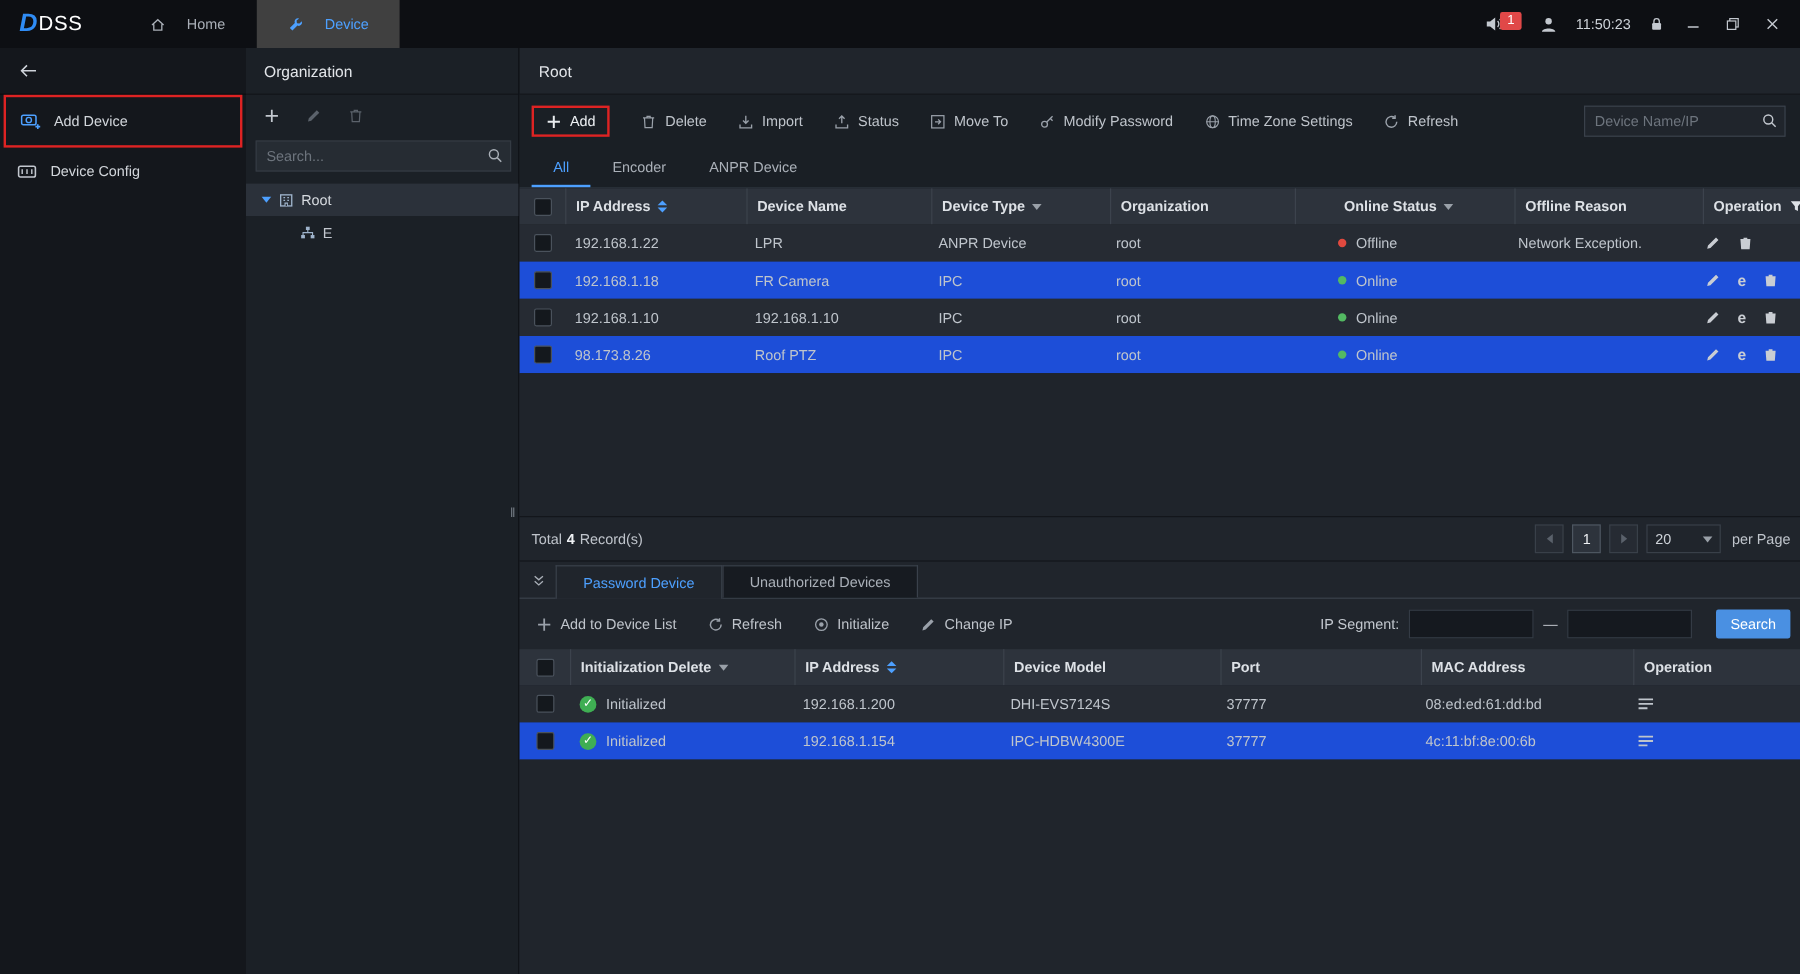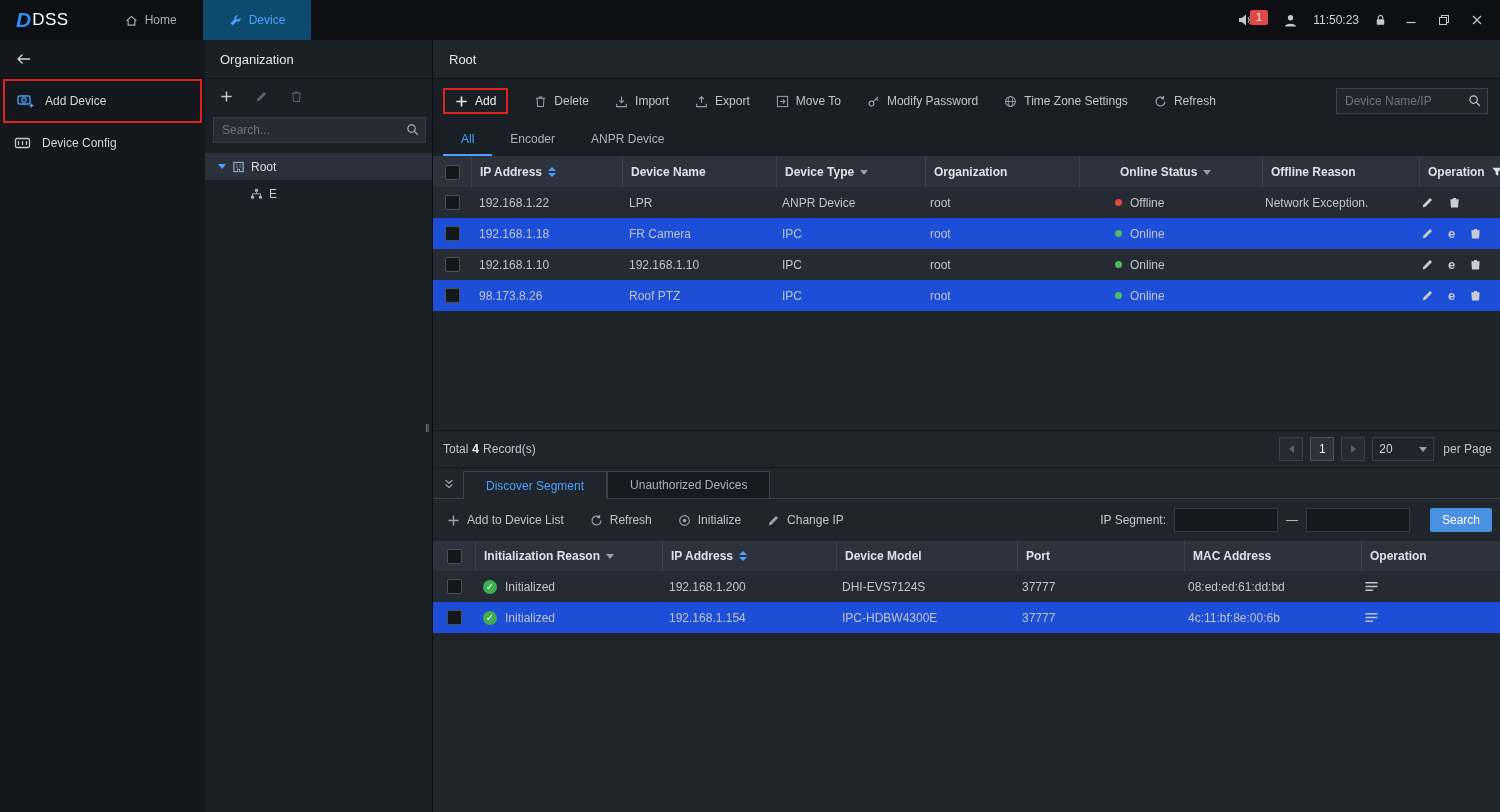--- a/index.html
+++ b/index.html
@@ -4,22 +4,22 @@
 <style>
   html,body{margin:0;padding:0;}
   body{width:1500px;height:812px;overflow:hidden;background:#20252c;font-family:"Liberation Sans",sans-serif;font-size:12px;color:#c3c8cf;}
   .app{width:1500px;height:812px;display:flex;flex-direction:column;}
 
   
   .topbar{flex:0 0 40px;background:#0d0f13;display:flex;align-items:stretch;}
   .logo{display:flex;align-items:center;padding:0 30px 0 16px;}
   .logo .d{color:#2f8cf5;font-weight:bold;font-style:italic;font-size:21px;margin-right:1px;}
   .logo .txt{color:#ffffff;font-weight:normal;font-size:17px;letter-spacing:.5px;}
-  .top-tab{display:flex;align-items:center;gap:7px;padding:0 26px;color:#a9afb7;cursor:pointer;}
-  .top-tab.active{background:#0c4a6e;color:#4da0ff;}
+  .top-tab{display:flex;align-items:center;gap:18px;padding:0 26px;color:#a9afb7;cursor:pointer;}
+  .top-tab.active{background:#404040;color:#4da0ff;}
   .top-tab .ic{color:inherit;}
   .top-right{margin-left:auto;display:flex;align-items:center;gap:15px;padding-right:14px;}
   .bell-wrap{display:flex;align-items:flex-start;}
   .badge{background:#e04848;color:#fff;font-size:11px;line-height:15px;min-width:18px;text-align:center;border-radius:2px;margin-left:-3px;margin-top:-2px;}
   .time{color:#cdd2d8;}
   .winbtn{display:flex;align-items:center;justify-content:center;width:18px;height:18px;color:#c3c8cf;cursor:pointer;}
 
   
   .body{flex:1;display:flex;min-height:0;position:relative;}
   .sidebar{flex:0 0 205px;background:#14171c;display:flex;flex-direction:column;}
@@ -46,21 +46,21 @@
   .main{flex:1;display:flex;flex-direction:column;min-width:0;background:#20252c;}
   .main-head{flex:0 0 38px;display:flex;align-items:center;padding-left:16px;color:#e2e5e9;font-size:13px;border-bottom:1px solid #12151a;}
 
   
   .toolbar{flex:0 0 44px;background:#1a1f25;display:flex;align-items:center;gap:26px;padding:0 12px 0 10px;}
   .tb-item{display:flex;align-items:center;gap:7px;color:#bfc4cb;cursor:pointer;white-space:nowrap;}
   .tb-item .ic{color:#9aa1aa;}
   .annotated-add{border:2px solid #de2323;padding:4px 10px;display:flex;align-items:center;gap:7px;color:#eef1f4;cursor:pointer;}
   .annotated-add .ic{color:#e8ebee;}
   .tb-search{margin-left:auto;position:relative;}
-  .tb-search input{width:152px;height:26px;box-sizing:border-box;background:#20252c;border:1px solid #3a414b;color:#cdd2d8;padding:0 26px 0 8px;outline:none;font-size:12px;}
+  .tb-search input{width:168px;height:26px;box-sizing:border-box;background:#20252c;border:1px solid #3a414b;color:#cdd2d8;padding:0 26px 0 8px;outline:none;font-size:12px;}
   .tb-search input::placeholder{color:#6d747d;}
   .tb-search .ic{position:absolute;right:7px;top:6px;color:#c3c8cf;}
 
   
   .tabs{flex:0 0 33px;background:#1a1f25;display:flex;align-items:stretch;padding-left:10px;border-bottom:1px solid #2b323b;}
   .tab{display:flex;align-items:center;padding:0 18px;color:#aab0b8;cursor:pointer;border-bottom:2px solid transparent;}
   .tab.active{color:#4da0ff;border-bottom-color:#4da0ff;}
 
   
   .tablewrap{flex:1;display:flex;flex-direction:column;background:#1f242b;min-height:0;}
@@ -307,21 +307,21 @@
           </span>
           <span>Import</span>
         </span>
         <span class="tb-item">
           <span class="ic">
             <svg width="13" height="13" viewBox="0 0 14 14">
                 <path d="M7 8.3V1.8M4.5 4.3 7 1.8l2.5 2.5" fill="none" stroke="currentColor" stroke-width="1.2"></path>
                 <path d="M1.8 9.5v3h10.4v-3" fill="none" stroke="currentColor" stroke-width="1.2"></path>
               </svg>
           </span>
-          <span>Export</span>
+          <span>Status</span>
         </span>
         <span class="tb-item">
           <span class="ic">
             <svg width="13" height="13" viewBox="0 0 14 14">
                 <rect x="1.5" y="1.5" width="11" height="11" fill="none" stroke="currentColor" stroke-width="1.1"></rect>
                 <path d="M4.5 7h5M7.3 4.8 9.5 7l-2.2 2.2" fill="none" stroke="currentColor" stroke-width="1.1"></path>
               </svg>
           </span>
           <span>Move To</span>
         </span>
@@ -537,21 +537,21 @@
         </span>
       </div>
 
       <div class="discover">
         <div class="d-tabs">
           <span class="collapse-btn">
             <svg width="12" height="12" viewBox="0 0 14 12">
                 <path d="M3 1.5 7 5l4-3.5M3 6.5 7 10l4-3.5" fill="none" stroke="currentColor" stroke-width="1.3"></path>
               </svg>
           </span>
-          <span class="d-tab active">Discover Segment</span>
+          <span class="d-tab active">Password Device</span>
           <span class="d-tab inactive">Unauthorized Devices</span>
         </div>
 
         <div class="d-toolbar">
           <span class="tb-item">
             <span class="ic dim">
               <svg width="13" height="13" viewBox="0 0 14 14">
                   <path d="M7 1.5v11M1.5 7h11" stroke="currentColor" stroke-width="1.6"></path>
                 </svg>
             </span>
@@ -590,21 +590,21 @@
             <input class="seg-input" type="text" style="">
             <button class="search-btn">Search</button>
           </span>
         </div>
 
         <div class="thead">
           <span class="th dcol-check">
               <span class="checkbox"></span>
             </span>
           <span class="th dcol-status">
-            <span>Initialization Reason</span>
+            <span>Initialization Delete</span>
             <span class="caret"></span>
           </span>
           <span class="th dcol-ip">
             <span>IP Address</span>
             <span class="sorter">
                 <span class="up"></span>
                 <span class="dn"></span>
               </span>
           </span>
           <span class="th dcol-model">Device Model</span>

